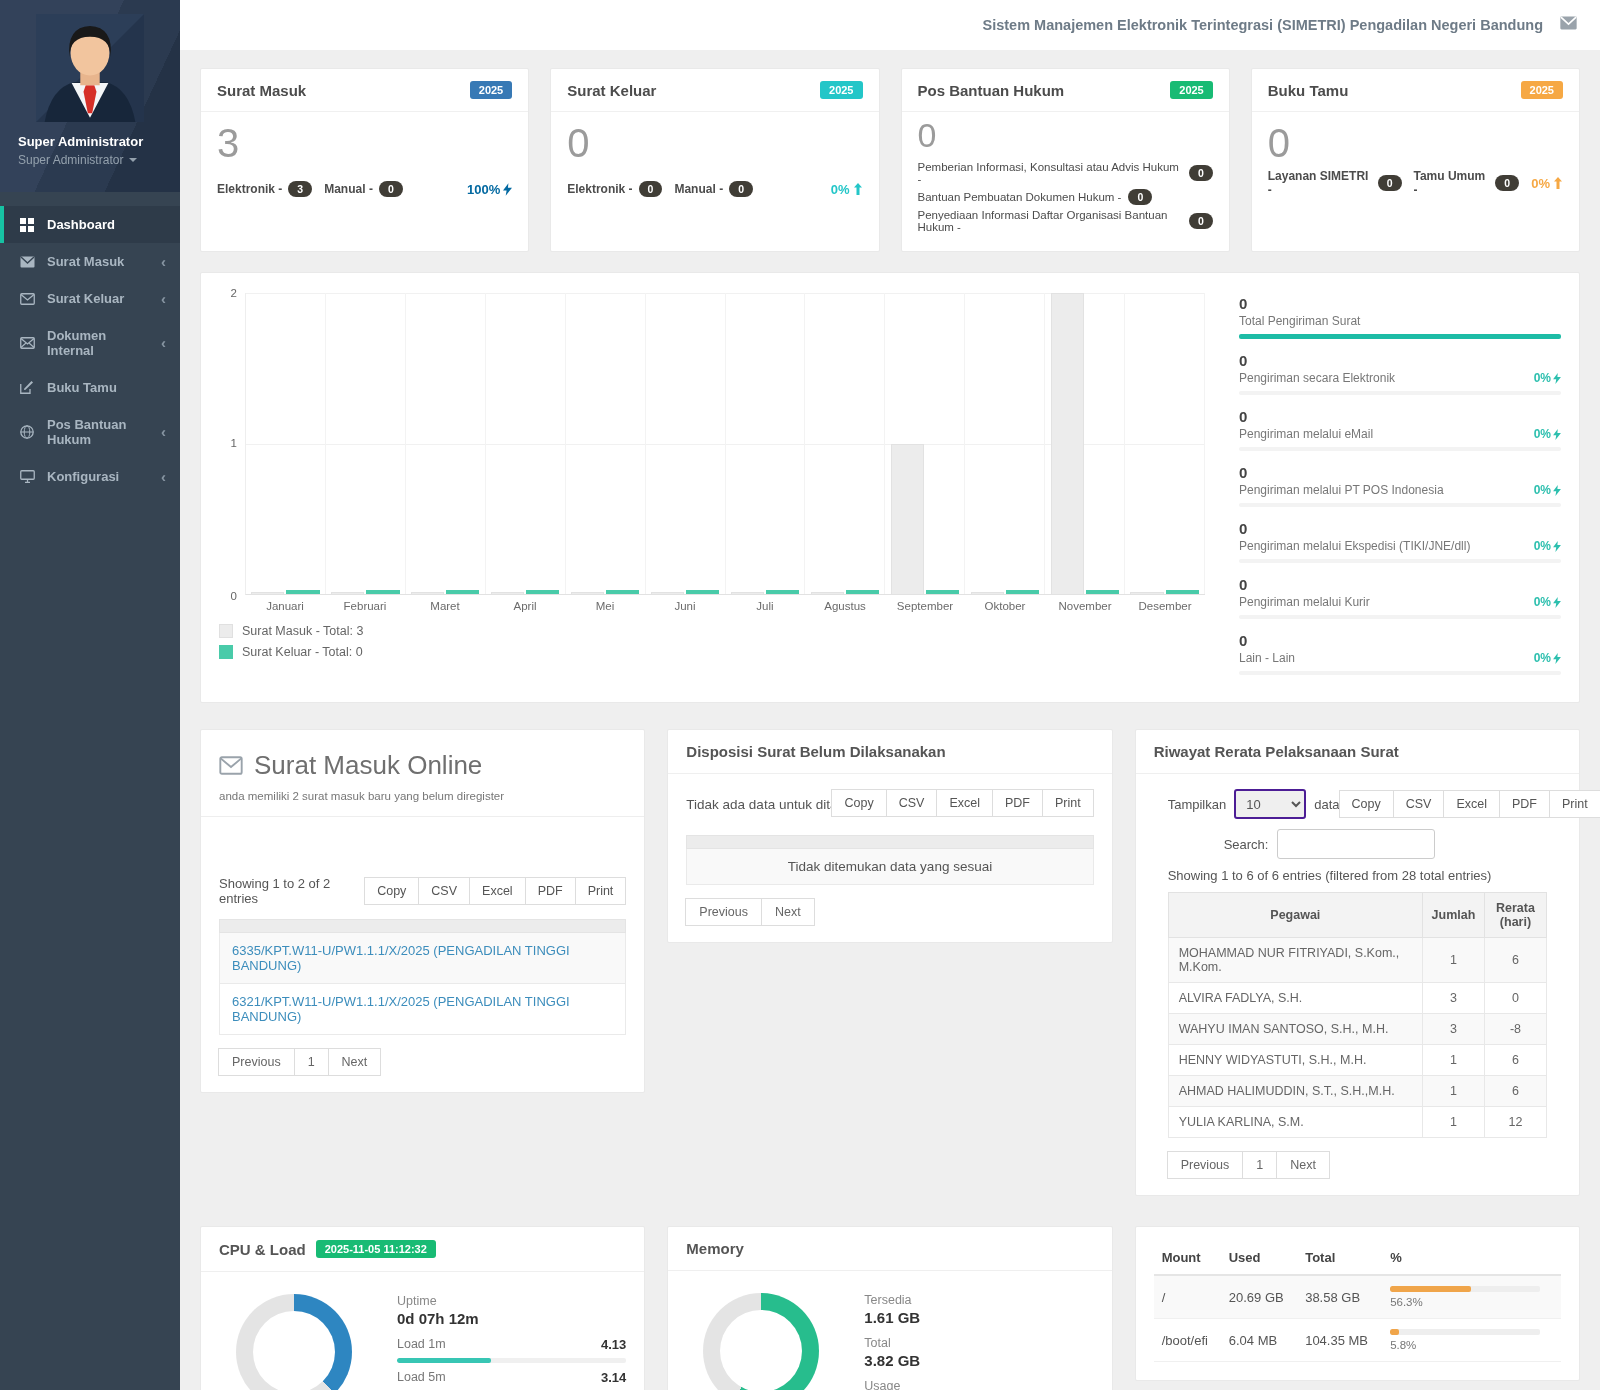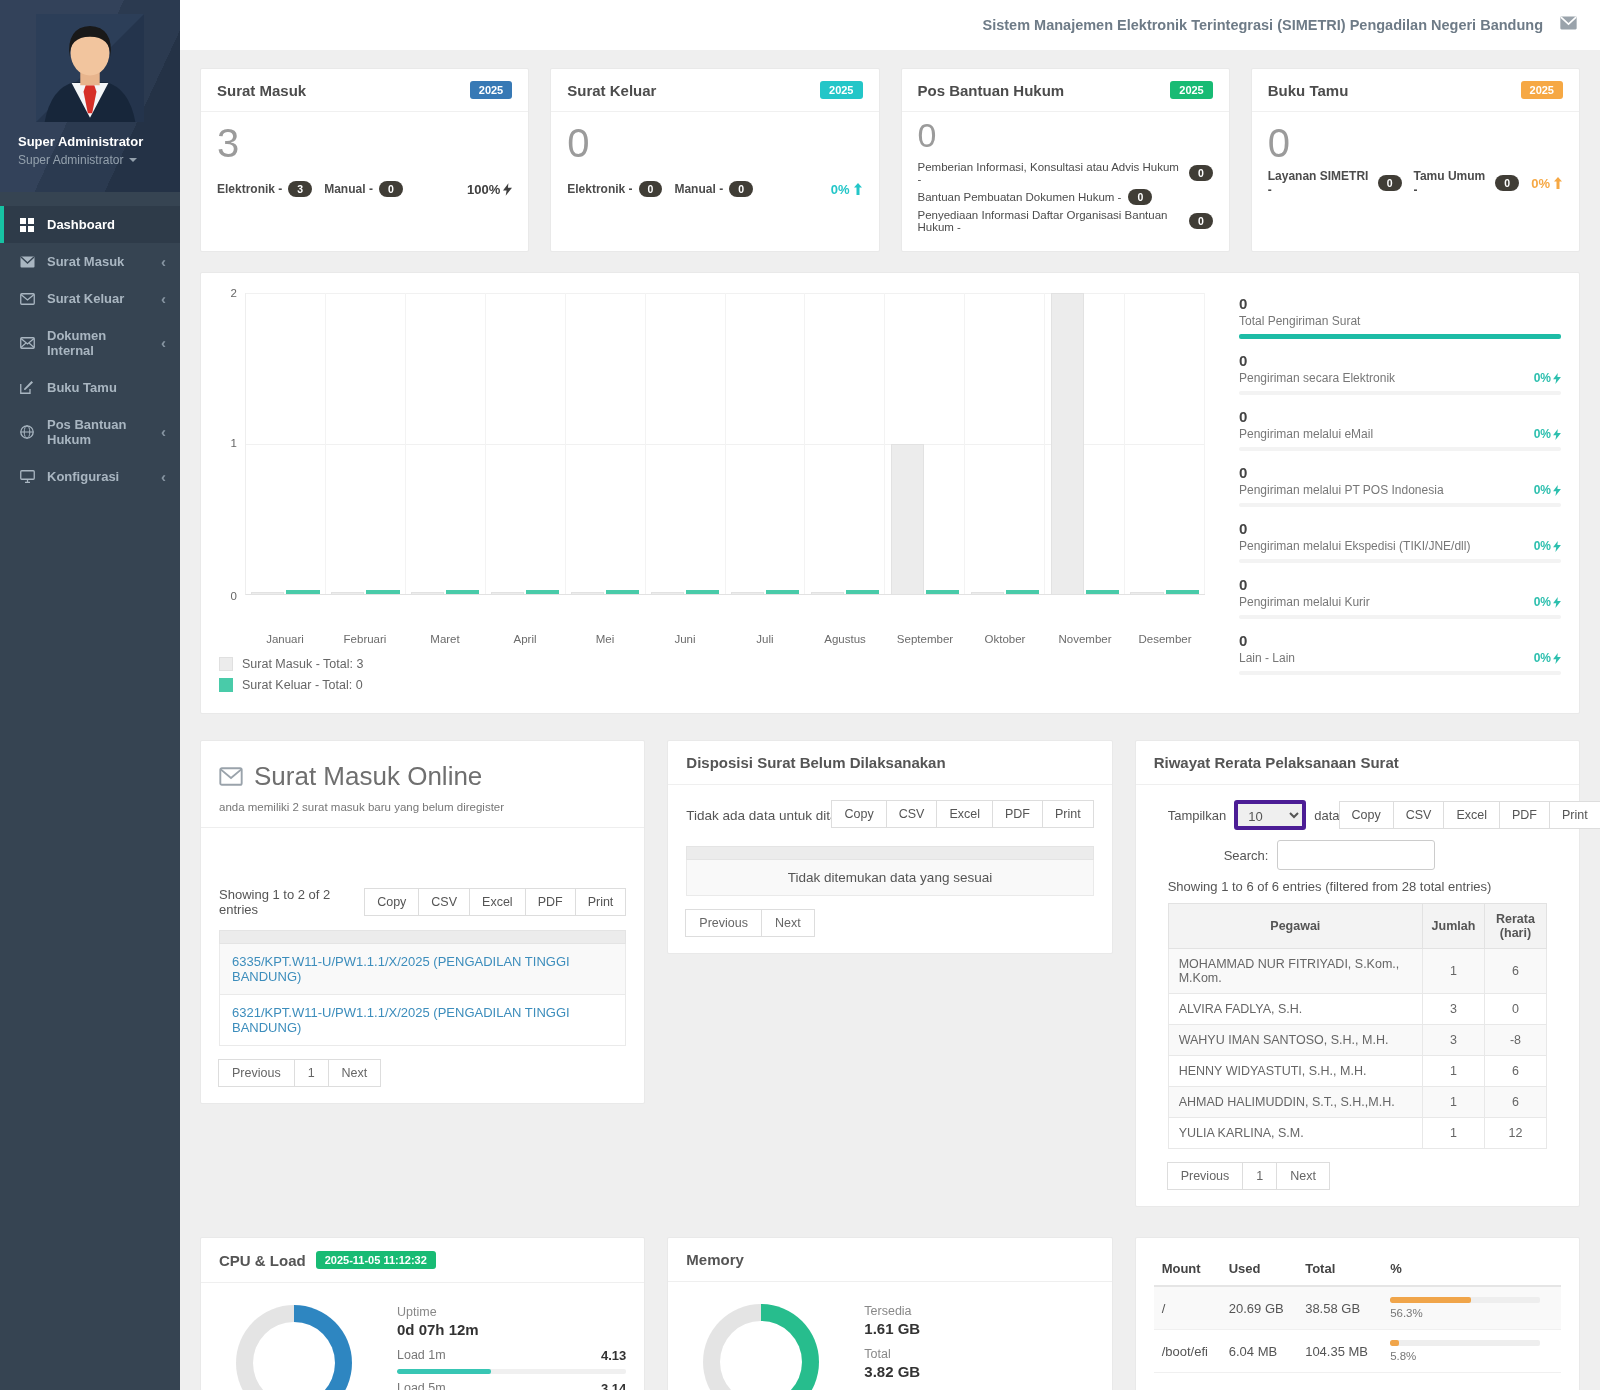--- a/index.html
+++ b/index.html
@@ -53,21 +53,21 @@
   .chart-grid { display:grid; grid-template-columns:26px 1fr; }
   .y-axis { position:relative; font-size:11.5px; color:#666; }
   .y-axis span { position:absolute; right:8px; }
   .plot-area { position:relative; height:302px; display:flex; border-left:1px solid #eee; border-bottom:1px solid #e2e2e2; }
   .hgrid { position:absolute; left:0; right:0; height:1px; background:#f1f1f1; }
   .month-col { flex:1; display:flex; align-items:flex-end; justify-content:center; gap:2px; border-right:1px solid #f3f3f3; position:relative; z-index:1; }
   .bar { width:42%; }
   .bar-masuk { background:#ececec; border:1px solid #e2e2e2; border-bottom:none; min-height:2px; }
   .bar-keluar { background:#49cba9; min-height:4px; }
   .x-labels { display:flex; grid-column:2; }
-  .x-label { flex:1; text-align:center; font-size:11.5px; color:#6b6b6b; padding-top:5px;margin-top:33px; }
+  .x-label { flex:1; text-align:center; font-size:11.5px; color:#6b6b6b; padding-top:5px; }
   .legend { margin-top:12px; }
   .legend-item { display:flex; align-items:center; gap:9px; font-size:12.5px; color:#666; margin:7px 0; }
   .swatch { width:14px; height:14px; flex:none; }
   
   .delivery-col { width:322px; flex:none; padding-top:2px; }
   .d-block { margin-bottom:13px; }
   .d-value { font-size:15px; font-weight:bold; color:#444; }
   .d-row { display:flex; justify-content:space-between; align-items:baseline; padding:2px 0 6px;gap:30px; }
   .d-label { color:#777; font-size:12px; }
   .d-pct { font-weight:600; font-size:12px; color:#2cbfae; display:flex; align-items:center; gap:2px; }
@@ -94,21 +94,21 @@
   
   .disp-body { padding:15px 18px 16px; }
   .disp-toolbar { position:relative; height:33px; }
   .disp-text { position:absolute; left:0; top:8px; width:100%; white-space:nowrap; overflow:hidden; font-size:13.5px; color:#555; }
   .disp-toolbar .btn-group { position:absolute; right:0; top:0; background:#fff; }
   .empty-row { text-align:center; padding:10px; background:#f9f9f9; border:1px solid #eaeaea; border-top:none; font-size:13.5px; color:#555; }
   
   .riw-body { padding:15px 32px 16px; }
   .riw-controls { display:flex; justify-content:space-between; align-items:center; font-size:13px; color:#555; }
   .riw-left { display:flex; align-items:center; gap:8px; }
-  .riw-select { font-family:inherit; font-size:13px; color:#555; border:4px solid #4c1d95; border-radius:3px; padding:4px 6px; width:72px; height:30px; }
+  .riw-select { font-family:inherit; font-size:13px; color:#555; border:2px solid #4c1d95; border-radius:3px; padding:4px 6px; width:72px; height:30px; }
   .riw-search { display:flex; align-items:center; gap:9px; margin:10px 0 4px 56px; font-size:13px; color:#555; }
   .riw-input { border:1px solid #ccc; border-radius:3px; height:30px; width:158px; padding:0 8px; font-family:inherit; font-size:13px; }
   .riw-showing { font-size:13px; color:#555; margin:9px 0 9px; }
   table.riw { width:100%; border-collapse:collapse; font-size:12.5px; }
   table.riw th { background:#f3f3f3; border:1px solid #e2e2e2; padding:8px 8px; color:#555; text-align:center; font-size:12.5px; }
   table.riw td { border:1px solid #e8e8e8; padding:8px 10px; color:#666; }
   table.riw td.num { text-align:center; width:62px; }
   table.riw tbody tr:nth-child(odd) { background:#f9f9f9; }
   
   .sys-body { padding:18px 18px 16px; display:flex; gap:28px; }
@@ -256,21 +256,21 @@
           <div class="card-value">3</div>
           <div class="card-foot">
             <span class="stat-pair">
                 <span>Elektronik -</span>
                 <span class="pill">3</span>
               </span>
             <span class="stat-pair">
                 <span>Manual -</span>
                 <span class="pill">0</span>
               </span>
-            <span class="card-pct" style="color: #404040;">
+            <span class="card-pct" style="color: #0369a1;">
               <span>100%</span>
               <svg width="9" height="13" viewBox="0 0 10 14">
                   <path d="M6 0 L0 8 H4 L3 14 L10 5 H5.5 Z" fill="currentColor"></path>
                 </svg>
             </span>
           </div>
         </div>
       </div>
 
       <div class="card">

